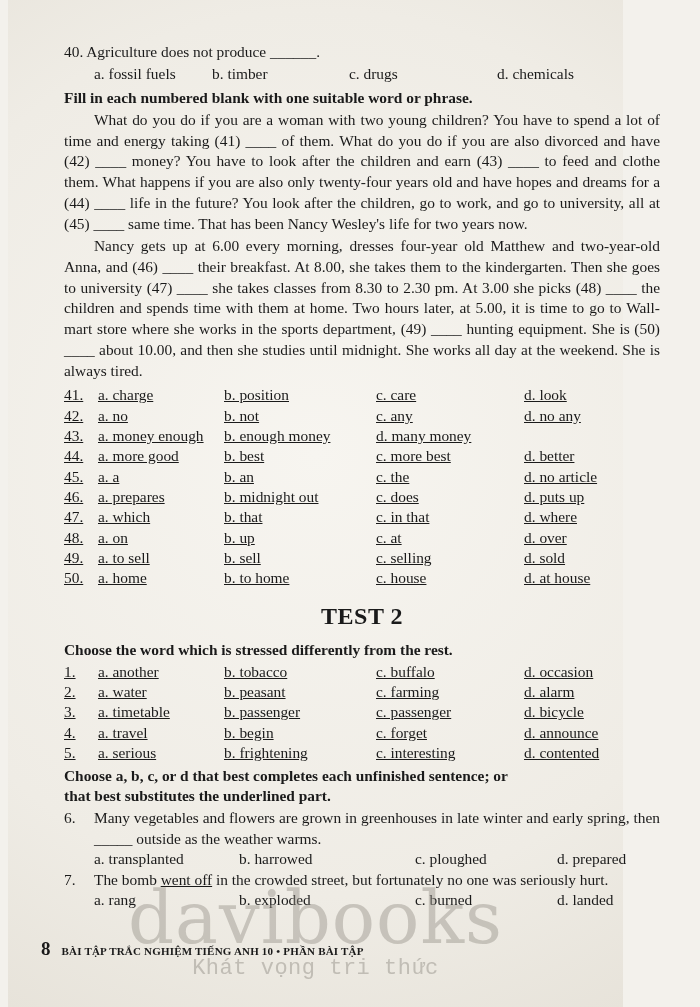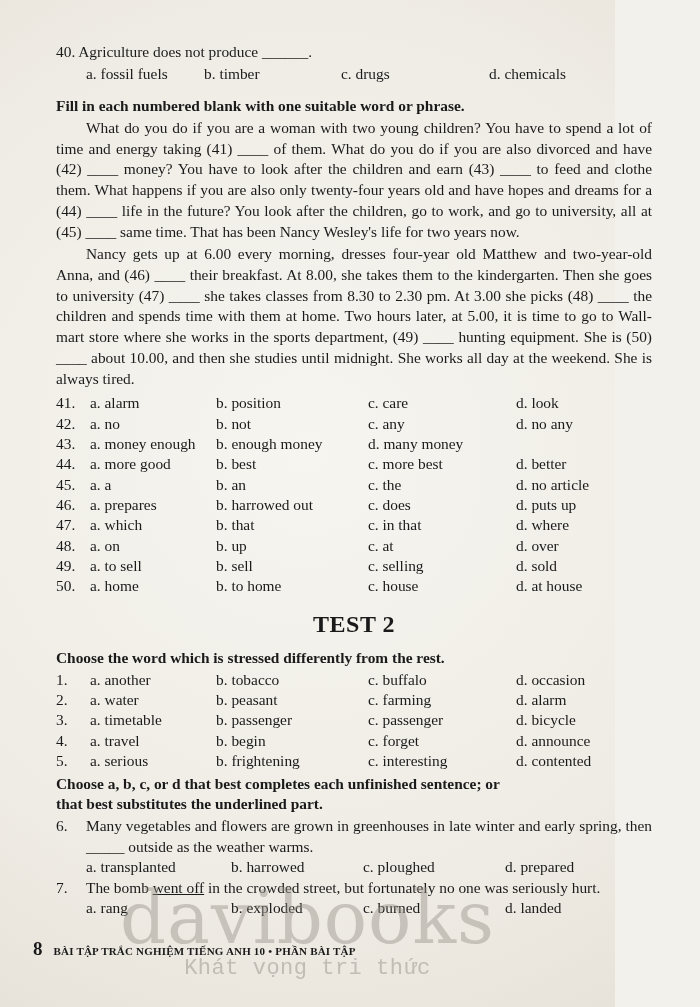--- a/index.html
+++ b/index.html
@@ -10,42 +10,42 @@
     width: 700px;
     height: 1007px;
     background: #f3f1ec;
     font-family: "Liberation Serif", serif;
     color: #1a1a1a;
     overflow: hidden;
     position: relative;
   }
   .page {
     position: absolute;
-    left: 0; top: 0;
+    left: 8px; top: 0;
     width: 615px; height: 1007px;
     background:
       radial-gradient(circle at 50% 45%, #f7f5f0 0%, #efece5 70%, #e7e3da 100%);
   }
   .content {
     position: absolute;
     left: 56px;
     top: 42px;
     width: 596px;
     font-size: 15.4px;
     line-height: 1.33;
   }
   .q40 {
     margin: 0 0 2px 0;
     padding-left: 6px;
     text-indent: -6px;
   }
   .opts {
     display: flex;
     padding-left: 30px;
-    margin-bottom: 11px;
+    margin-bottom: 3px;
   }
   .opts span { display: block; }
   .o1 { width: 118px; }
   .o2 { width: 137px; }
   .o3 { width: 148px; }
   .o4 { width: 140px; }
   .head-bold {
     font-weight: bold;
     margin: 1px 0 2px 0;
     line-height: 1.3;
@@ -56,20 +56,21 @@
     text-indent: 30px;
     line-height: 1.345;
   }
   p.para.second { margin-top: 2px; }
   .numlist {
     margin-top: 4px;
   }
   .row {
     display: flex;
     line-height: 1.32;
+    text-decoration: underline;
   }
   .row .num {
     width: 34px;
     flex: 0 0 34px;
   }
   .row .c1 { width: 126px; flex: 0 0 126px; }
   .row .c2 { width: 152px; flex: 0 0 152px; }
   .row .c3 { width: 148px; flex: 0 0 148px; }
   .row .c4 { flex: 1 1 auto; }
   .test-title {
@@ -90,21 +91,21 @@
   .q-block .qtext {
     flex: 1 1 auto;
     text-align: justify;
   }
   .q-opts {
     display: flex;
     padding-left: 30px;
   }
   .q-opts .a1 { width: 145px; flex: 0 0 145px; }
   .q-opts .a2 { width: 132px; flex: 0 0 132px; }
-  .q-opts .a3 { width: 142px; flex: 0 0 142px; }
+  .q-opts .a3 { width: 142px; flex: 0 0 142px; margin-left: 44px; }
   .q-opts .a4 { flex: 1 1 auto; }
   u { text-decoration: underline; }
 
   .footer {
     position: absolute;
     left: 33px;
     bottom: 47px;
     display: flex;
     align-items: baseline;
     font-weight: bold;
@@ -155,21 +156,21 @@
     </div>
 
     <div class="head-bold">Fill in each numbered blank with one suitable word or phrase.</div>
 
     <p class="para">What do you do if you are a woman with two young children? You have to spend a lot of time and energy taking (41) ____ of them. What do you do if you are also divorced and have (42) ____ money? You have to look after the children and earn (43) ____ to feed and clothe them. What happens if you are also only twenty-four years old and have hopes and dreams for a (44) ____ life in the future? You look after the children, go to work, and go to university, all at (45) ____ same time. That has been Nancy Wesley's life for two years now.</p>
     <p class="para second">Nancy gets up at 6.00 every morning, dresses four-year old Matthew and two-year-old Anna, and (46) ____ their breakfast. At 8.00, she takes them to the kindergarten. Then she goes to university (47) ____ she takes classes from 8.30 to 2.30 pm. At 3.00 she picks (48) ____ the children and spends time with them at home. Two hours later, at 5.00, it is time to go to Wall-mart store where she works in the sports department, (49) ____ hunting equipment. She is (50) ____ about 10.00, and then she studies until midnight. She works all day at the weekend. She is always tired.</p>
 
     <div class="numlist">
       <div class="row">
         <span class="num">41.</span>
-        <span class="c1">a. alarm</span>
+        <span class="c1">a. charge</span>
         <span class="c2">b. position</span>
         <span class="c3">c. care</span>
         <span class="c4">d. look</span>
       </div>
       <div class="row">
         <span class="num">42.</span>
         <span class="c1">a. no</span>
         <span class="c2">b. not</span>
         <span class="c3">c. any</span>
         <span class="c4">d. no any</span>
@@ -190,21 +191,21 @@
       <div class="row">
         <span class="num">45.</span>
         <span class="c1">a. a</span>
         <span class="c2">b. an</span>
         <span class="c3">c. the</span>
         <span class="c4">d. no article</span>
       </div>
       <div class="row">
         <span class="num">46.</span>
         <span class="c1">a. prepares</span>
-        <span class="c2">b. harrowed out</span>
+        <span class="c2">b. midnight out</span>
         <span class="c3">c. does</span>
         <span class="c4">d. puts up</span>
       </div>
       <div class="row">
         <span class="num">47.</span>
         <span class="c1">a. which</span>
         <span class="c2">b. that</span>
         <span class="c3">c. in that</span>
         <span class="c4">d. where</span>
       </div>

